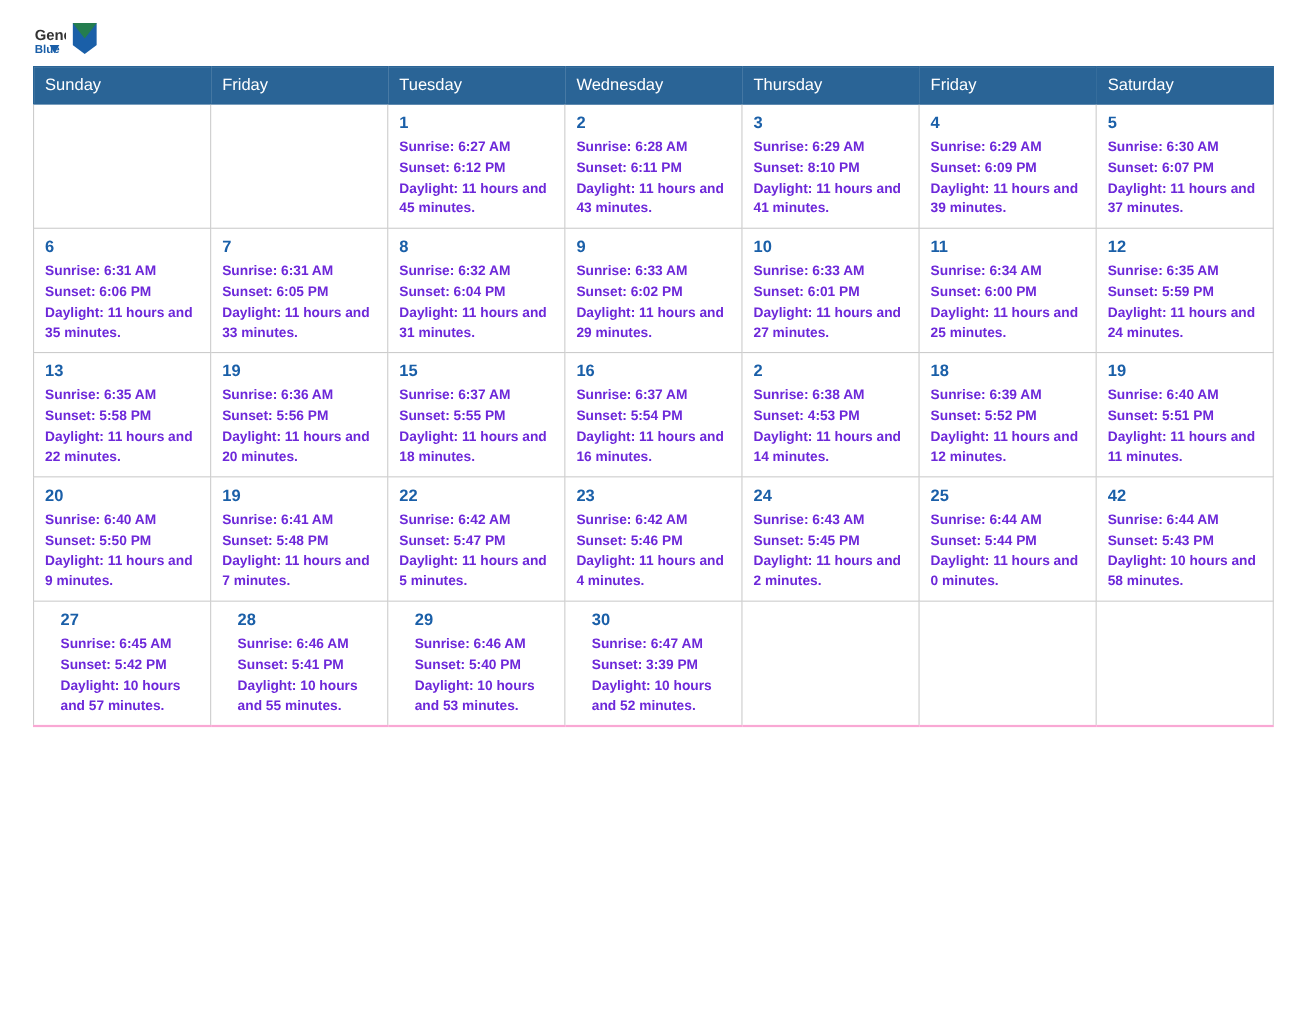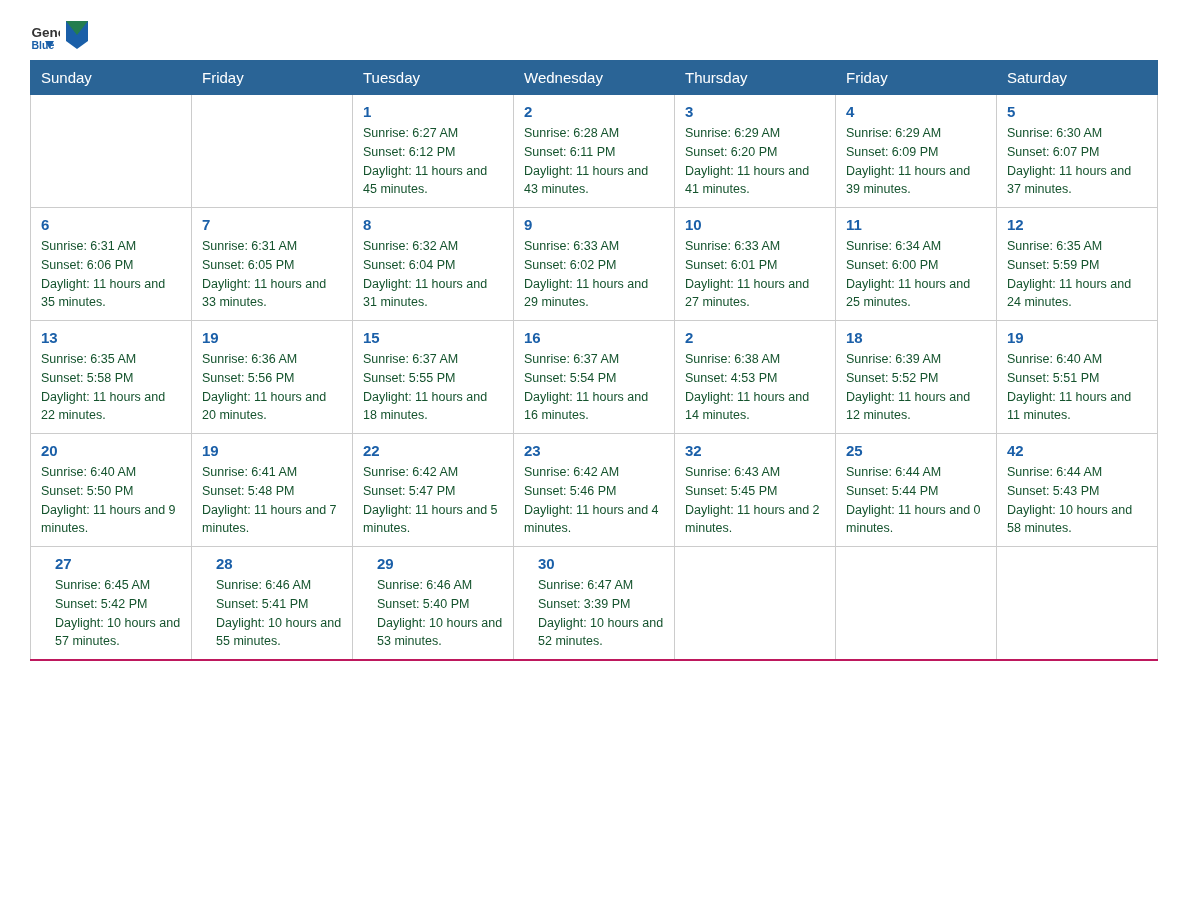--- a/index.html
+++ b/index.html
@@ -74,28 +74,29 @@
     }
     .day-number {
       font-size: 15px;
       font-weight: bold;
       color: #1a5fa8;
       display: block;
       margin-bottom: 4px;
     }
     .day-info {
       font-size: 12.5px;
-      color: #14532d;
+      color: #6d28d9;
       line-height: 1.5;
+      font-weight: bold;
     }
     .empty-cell {
       background: #ffffff;
     }
     .calendar tbody tr:last-child td {
-      border-bottom: 2px solid #be185d;
+      border-bottom: 2px solid #f9a8d4;
       padding-left: 24px;
     }
     .calendar tbody tr td:first-child {
       border-left: 1px solid #cccccc;
     }
     .week-row td {
       border-top: 2px solid #2a6496;
     }
   </style>
 </head>
@@ -151,21 +152,21 @@
         <td>
           <span class="day-number">2</span>
           <div class="day-info">Sunrise: 6:28 AM
 Sunset: 6:11 PM
 Daylight: 11 hours
 and 43 minutes.</div>
         </td>
         <td>
           <span class="day-number">3</span>
           <div class="day-info">Sunrise: 6:29 AM
-Sunset: 6:20 PM
+Sunset: 8:10 PM
 Daylight: 11 hours
 and 41 minutes.</div>
         </td>
         <td>
           <span class="day-number">4</span>
           <div class="day-info">Sunrise: 6:29 AM
 Sunset: 6:09 PM
 Daylight: 11 hours
 and 39 minutes.</div>
         </td>
@@ -302,21 +303,21 @@
 and 5 minutes.</div>
         </td>
         <td>
           <span class="day-number">23</span>
           <div class="day-info">Sunrise: 6:42 AM
 Sunset: 5:46 PM
 Daylight: 11 hours
 and 4 minutes.</div>
         </td>
         <td>
-          <span class="day-number">32</span>
+          <span class="day-number">24</span>
           <div class="day-info">Sunrise: 6:43 AM
 Sunset: 5:45 PM
 Daylight: 11 hours
 and 2 minutes.</div>
         </td>
         <td>
           <span class="day-number">25</span>
           <div class="day-info">Sunrise: 6:44 AM
 Sunset: 5:44 PM
 Daylight: 11 hours

